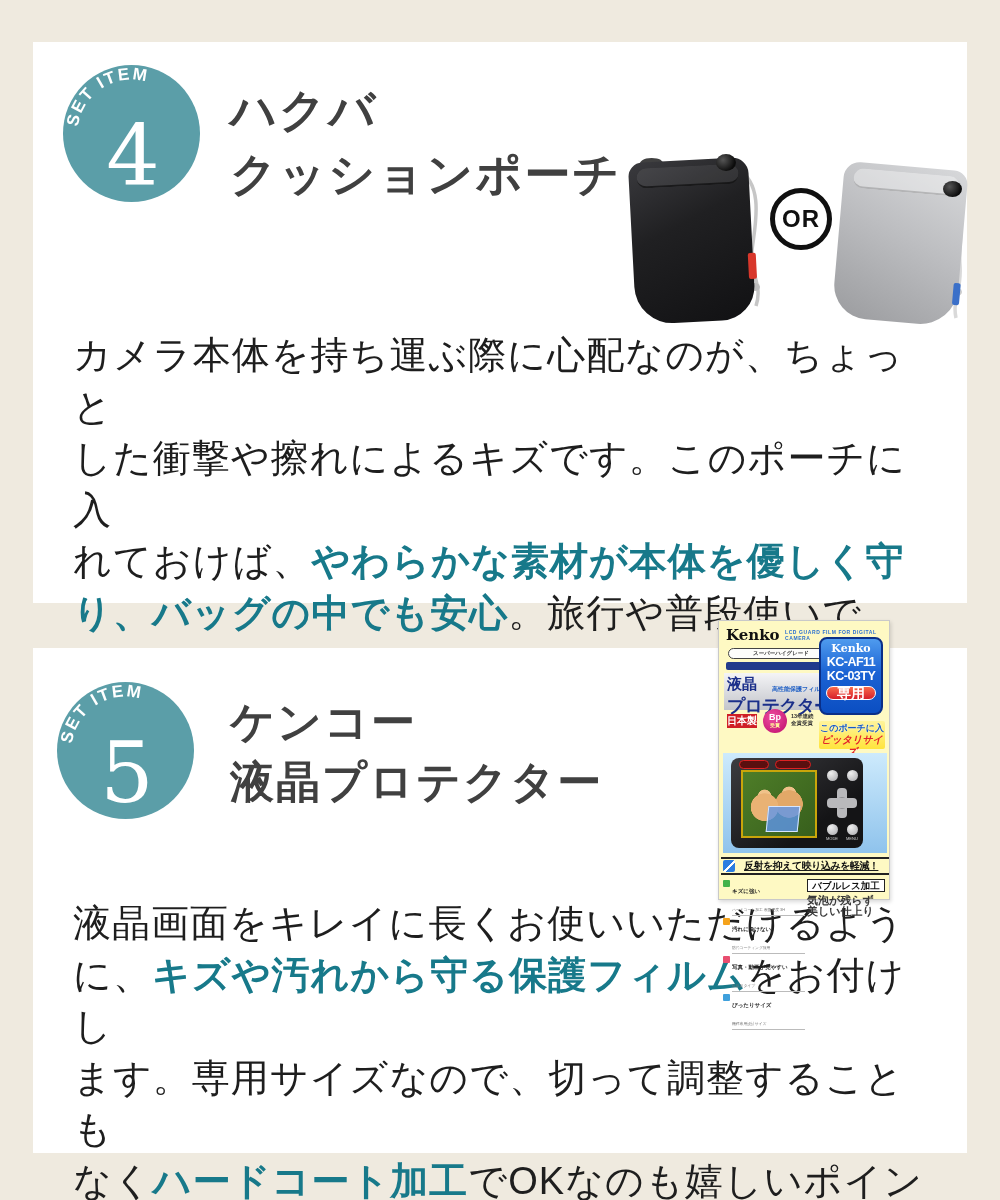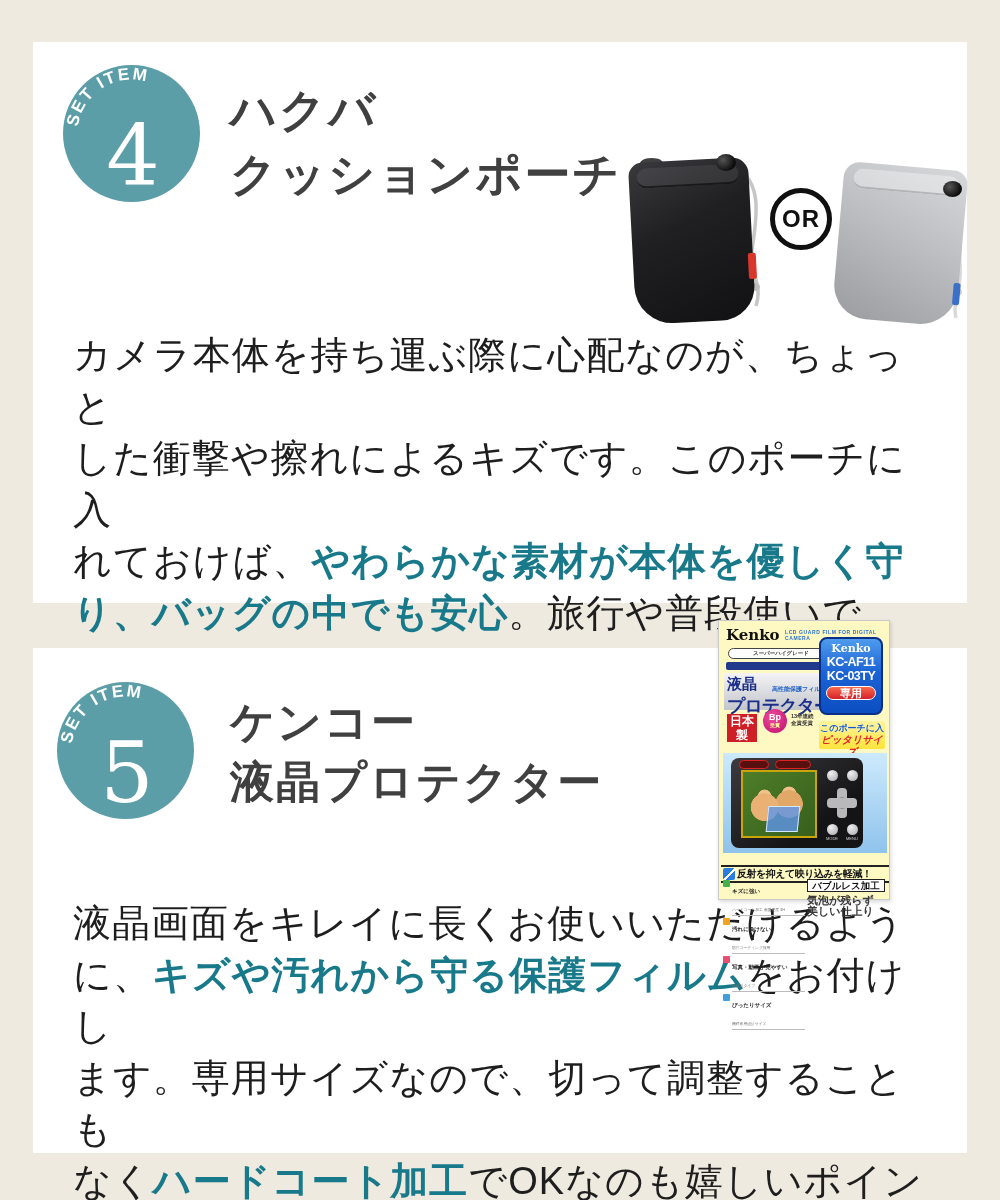--- a/index.html
+++ b/index.html
@@ -65,33 +65,33 @@
   .pk-top{position:absolute;left:66px;top:8px;width:102px;font-size:5px;letter-spacing:.6px;color:#2a6fd0;font-weight:700;}
   .pk-oval{position:absolute;left:9px;top:27px;width:106px;height:11px;border:1px solid #444;border-radius:6px;
     font-size:5.5px;text-align:center;line-height:9px;color:#333;font-weight:700;background:#fdfdfb;}
   .pk-strip{position:absolute;left:7px;top:41px;width:112px;height:8px;background:#223A8C;border-radius:2px;}
   .pk-name{position:absolute;left:5px;top:52px;width:118px;height:37px;background:linear-gradient(180deg,#f4f4f6,#c3c5cb);
     padding:2px 3px;}
   .pk-name-row{display:flex;align-items:flex-end;gap:15px;}
   .pk-name1{font-size:15px;font-weight:700;color:#1B2F8A;}
   .pk-sub{font-size:6px;color:#1f5fc4;font-weight:700;}
   .pk-name2{font-size:18px;font-weight:700;color:#1B2F8A;letter-spacing:-1px;}
-  .pk-made{position:absolute;left:8px;top:93px;width:30px;height:28px;background:#CF1F26;color:#fff;
-    font-size:12px;font-weight:700;text-align:center;line-height:14px;}
+  .pk-made{position:absolute;left:8px;top:93px;width:30px;height:14px;background:#CF1F26;color:#fff;
+    font-size:10px;font-weight:700;text-align:center;line-height:14px;}
   .pk-award{position:absolute;left:44px;top:88px;width:24px;height:24px;border-radius:50%;
     background:radial-gradient(circle at 40% 35%,#ee4fa0,#CC1F7A 70%);color:#fff;font-size:9px;font-weight:700;
     display:flex;flex-direction:column;align-items:center;justify-content:center;line-height:8px;}
   .pk-award small{font-size:5px;color:#ffef9a;}
   .pk-award-txt{position:absolute;left:72px;top:92px;font-size:5.5px;line-height:7px;color:#333;font-weight:700;white-space:pre-wrap;}
   .pk-model{position:absolute;left:100px;top:16px;width:64px;height:78px;border:2px solid #0A2F88;border-radius:8px;
     background:linear-gradient(180deg,#4f9bee 0%,#1b63d4 45%,#0B4EC2 100%);text-align:center;color:#fff;padding-top:3px;}
   .pk-model .mb{font-family:"DejaVu Serif",serif;font-weight:700;font-size:11px;}
   .pk-model .mn{font-size:12.5px;font-weight:700;line-height:14px;letter-spacing:-.5px;}
   .pk-dedicated{margin:3px auto 0;width:50px;height:14px;border:1px solid #fff;border-radius:7px;
-    background:linear-gradient(180deg,#f8694a,#D6202A);font-size:11px;font-weight:700;line-height:12px;}
+    background:linear-gradient(180deg,#f8694a,#D6202A);font-size:14px;font-weight:700;line-height:12px;}
   .pk-fit{position:absolute;left:100px;top:100px;width:66px;height:28px;background:linear-gradient(180deg,#fff49a,#FFE43C);
     text-align:center;border-radius:2px;padding-top:1px;}
   .pk-fit1{font-size:9px;font-weight:700;color:#1458C8;text-shadow:0 0 2px #fff;line-height:12px;}
   .pk-fit2{font-size:10px;font-weight:700;font-style:italic;color:#E3242B;line-height:12px;}
   .pk-cam-band{position:absolute;left:4px;top:132px;width:164px;height:100px;background:linear-gradient(180deg,#cdeafc,#8fc3ec);}
   .pk-camera{position:absolute;left:8px;top:5px;width:132px;height:90px;border-radius:8px;
     background:linear-gradient(145deg,#3c3c40,#141416 70%);}
   .pk-screen{position:absolute;left:10px;top:12px;width:76px;height:68px;border:2px solid #C9A50A;
     background:
       radial-gradient(circle at 30% 55%, #e9b274 0 22%, transparent 23%),
@@ -103,22 +103,22 @@
     border:1px solid #d5e6ff;transform:skewX(-6deg);}
   .pk-call{position:absolute;top:2px;height:9px;border:1px solid #d22;border-radius:5px;background:#5a0f0f;}
   .pk-call.c1{left:8px;width:30px;}
   .pk-call.c2{left:44px;width:36px;}
   .pk-btn{position:absolute;width:11px;height:11px;border-radius:50%;background:radial-gradient(circle at 35% 30%,#efefef,#b9b9bc 75%);}
   .pk-cross{position:absolute;left:96px;top:30px;width:30px;height:30px;}
   .pk-cross::before{content:"";position:absolute;left:10px;top:0;width:10px;height:30px;background:#b9b9bc;border-radius:4px;}
   .pk-cross::after{content:"";position:absolute;left:0;top:10px;width:30px;height:10px;background:#b9b9bc;border-radius:4px;}
   .pk-cross .c{position:absolute;left:9px;top:9px;width:12px;height:12px;border-radius:50%;background:#8e8e92;}
   .pk-blabel{position:absolute;font-size:4px;color:#cfcfcf;}
-  .pk-reflect{position:absolute;left:2px;top:244px;width:168px;height:18px;border-top:2px solid #222;border-bottom:2px solid #222;
-    display:flex;align-items:center;gap:2px;padding-left:2px;}
+  .pk-reflect{position:absolute;left:2px;top:236px;width:168px;height:18px;border-top:2px solid #222;border-bottom:2px solid #222;
+    display:flex;align-items:center;gap:9px;padding-left:2px;text-decoration:underline;}
   .pk-reflect-icon{width:12px;height:12px;border-radius:2px;flex:0 0 auto;
     background:linear-gradient(135deg,#2a7de0 48%,#fff 48% 60%,#2a7de0 60%);}
   .pk-reflect-text{font-size:10px;font-weight:700;color:#111;letter-spacing:-.5px;}
   .pk-features{position:absolute;left:4px;top:258px;width:82px;}
   .pk-feat{display:flex;gap:2px;margin-bottom:1px;}
   .pk-feat .ic{width:7px;height:7px;border-radius:1px;flex:0 0 auto;margin-top:1px;}
   .pk-feat .tx{border-bottom:.5px solid #bbb;width:100%;}
   .pk-feat .lb{font-size:5.5px;font-weight:700;color:#222;line-height:6px;}
   .pk-feat .sb{font-size:3.8px;color:#777;line-height:4px;}
   .pk-bubbleless{position:absolute;left:88px;top:258px;width:78px;height:13px;border:1.5px solid #222;background:#fff;

